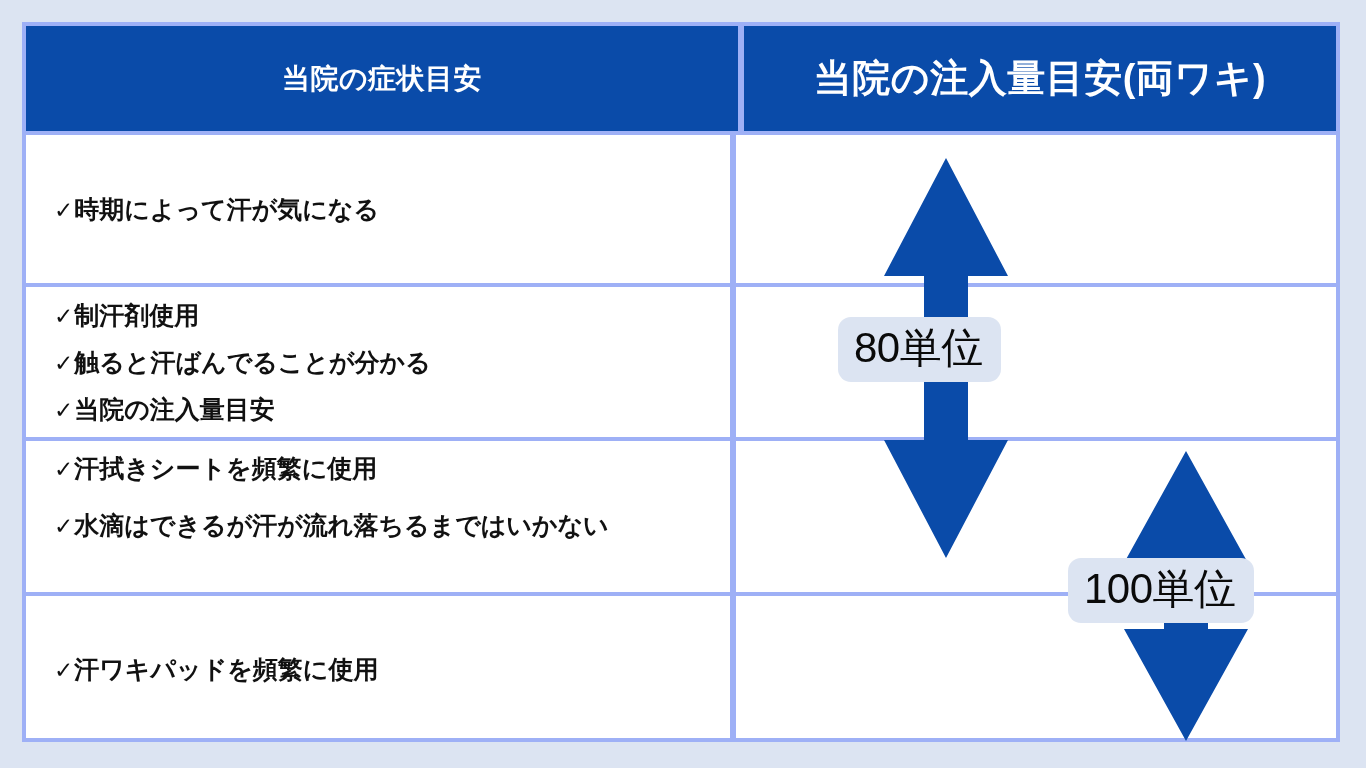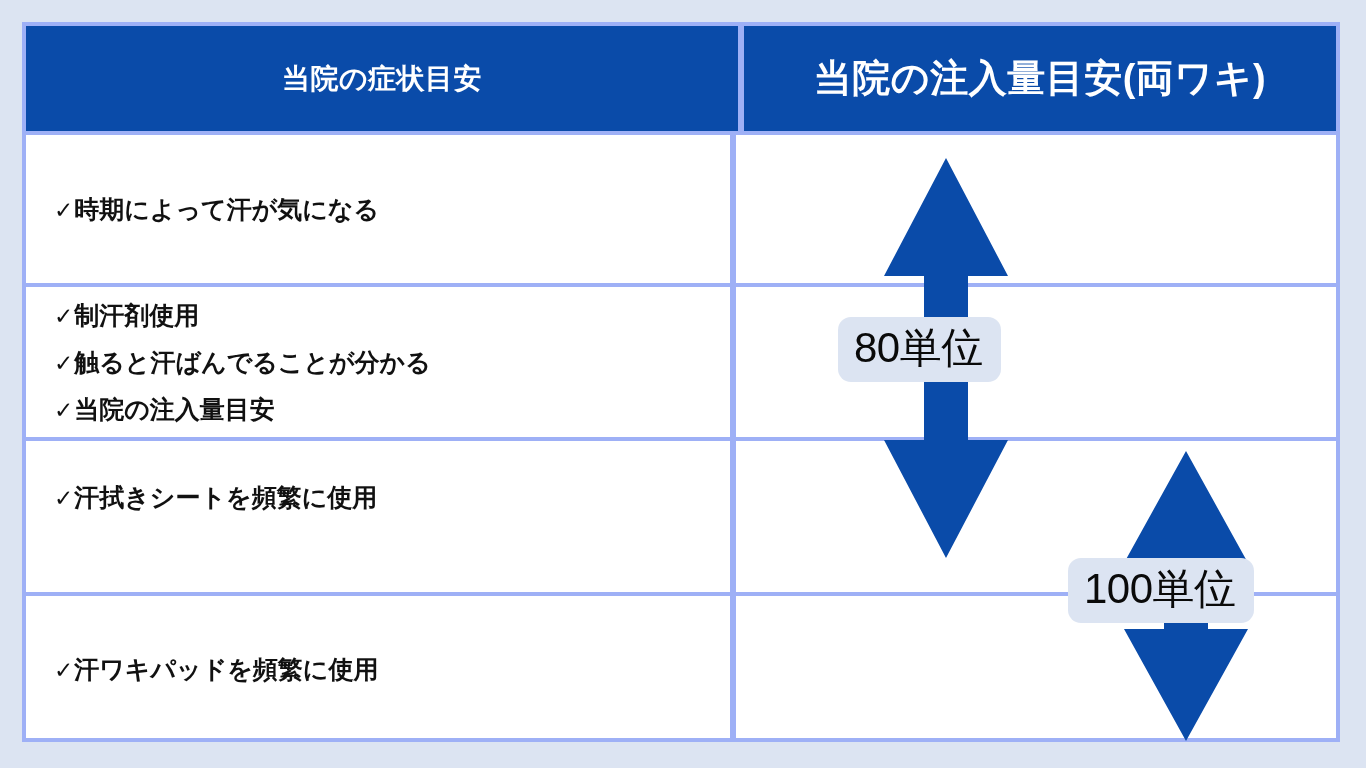--- a/index.html
+++ b/index.html
@@ -212,20 +212,23 @@
       </div>
       <div class="sym-line">
         <span class="tick">✓</span><span>当院の注入量目安</span>
       </div>
     </div>
 
     <div class="sym-cell c3">
       <div class="sym-line">
         <span class="tick">✓</span><span>汗拭きシートを頻繁に使用</span>
       </div>
+      <div class="sym-line">
+        <span class="tick">✓</span><span>水滴はできるが汗が流れ落ちるまではいかない</span>
+      </div>
     </div>
 
     <div class="sym-cell c4">
       <div class="sym-line">
         <span class="tick">✓</span><span>汗ワキパッドを頻繁に使用</span>
       </div>
     </div>
 
     <div class="arrow-layer">
       <svg id="arrow-80" class="arrow-svg" viewBox="0 0 124 400">

